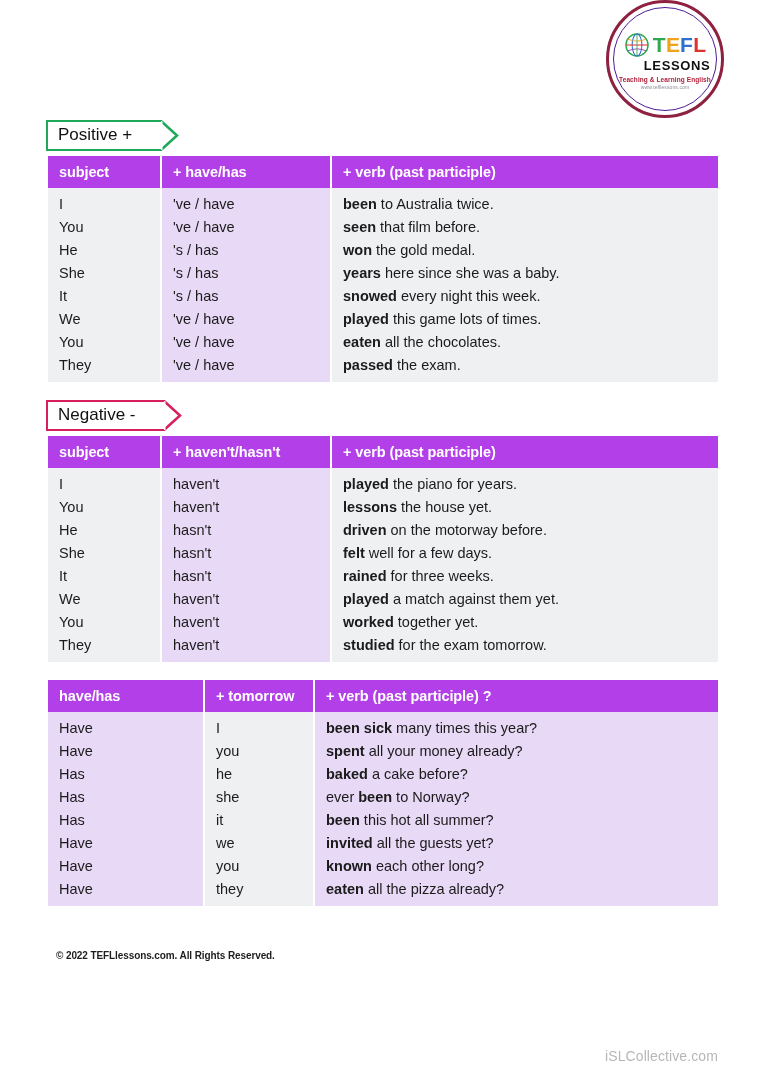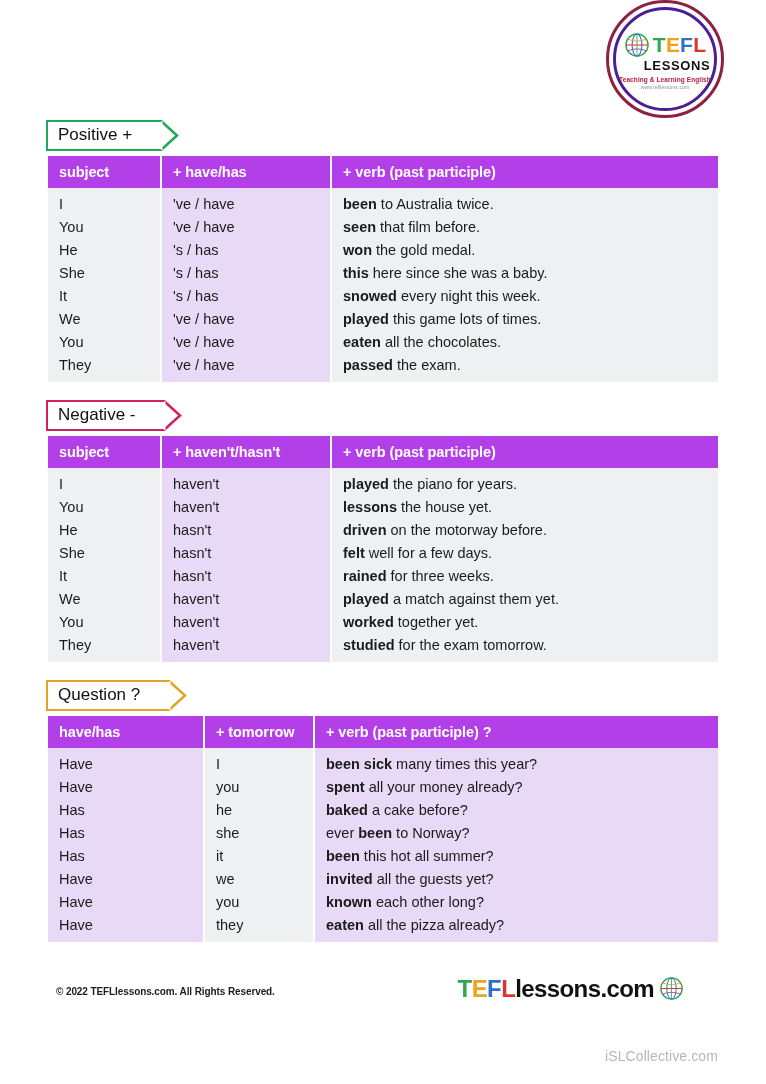--- a/index.html
+++ b/index.html
@@ -53,21 +53,21 @@
     box-sizing: border-box;
     display: flex;
     flex-direction: column;
     align-items: center;
     justify-content: center;
   }
   .badge-inner {
     width: 104px;
     height: 104px;
     border-radius: 50%;
-    border: 3px solid #4c1d95;
+    border: 1px solid #4c1d95;
     box-sizing: border-box;
     display: flex;
     flex-direction: column;
     align-items: center;
     justify-content: center;
     padding-top: 4px;
   }
   .badge-row {
     display: flex;
     align-items: center;
@@ -297,21 +297,21 @@
             <td class="c-gray"><b>seen</b> that film before.</td>
           </tr>
           <tr>
             <td class="c-gray">He</td>
             <td class="c-lilac">'s / has</td>
             <td class="c-gray"><b>won</b> the gold medal.</td>
           </tr>
           <tr>
             <td class="c-gray">She</td>
             <td class="c-lilac">'s / has</td>
-            <td class="c-gray"><b>this</b> here since she was a baby.</td>
+            <td class="c-gray"><b>years</b> here since she was a baby.</td>
           </tr>
           <tr>
             <td class="c-gray">It</td>
             <td class="c-lilac">'s / has</td>
             <td class="c-gray"><b>snowed</b> every night this week.</td>
           </tr>
           <tr>
             <td class="c-gray">We</td>
             <td class="c-lilac">'ve / have</td>
             <td class="c-gray"><b>played</b> this game lots of times.</td>
@@ -390,27 +390,20 @@
           <tr>
             <td class="c-gray">They</td>
             <td class="c-lilac">haven't</td>
             <td class="c-gray"><b>studied</b> for the exam tomorrow.</td>
           </tr>
         </tbody>
     </table>
   </div>
 
   <div class="section sec-ques">
-    <div class="tag tag-question">
-      <span class="label">Question ?</span>
-      <svg class="arrow" viewBox="0 0 18 31" preserveAspectRatio="none">
-        <path d="M0 1 L16 15.5 L0 30" fill="#ffffff" stroke="#e0a427" stroke-width="2.5" stroke-linejoin="miter"></path>
-        <line x1="0" y1="1.2" x2="0" y2="30" stroke="#ffffff" stroke-width="3"></line>
-      </svg>
-    </div>
     <table class="chart">
       <colgroup>
           <col style="width:155px">
           <col style="width:108px">
           <col>
         </colgroup>
       <thead>
         <tr>
           <th>have/has</th>
           <th>+ tomorrow</th>
@@ -457,29 +450,16 @@
             <td class="c-lilac">Have</td>
             <td class="c-gray">they</td>
             <td class="c-lilac"><b>eaten</b> all the pizza already?</td>
           </tr>
         </tbody>
     </table>
   </div>
 
   <div class="footer">
     <div class="copyright">© 2022 TEFLlessons.com. All Rights Reserved.</div>
-    <div class="footer-logo">
-      <div class="footer-wordmark">
-        <span class="c1">T</span><span class="c2">E</span><span class="c3">F</span><span class="c4">L</span><span class="blk">lessons.com</span>
-      </div>
-      <svg class="footer-globe" viewBox="0 0 40 40">
-        <circle cx="20" cy="20" r="17" fill="none" stroke="#2fa84f" stroke-width="2.2"></circle>
-        <ellipse cx="20" cy="20" rx="7.5" ry="17" fill="none" stroke="#2f6fd0" stroke-width="1.6"></ellipse>
-        <line x1="3" y1="20" x2="37" y2="20" stroke="#e0322c" stroke-width="1.6"></line>
-        <path d="M6 11 Q20 17 34 11" fill="none" stroke="#f0a31a" stroke-width="1.4"></path>
-        <path d="M6 29 Q20 23 34 29" fill="none" stroke="#8e44ad" stroke-width="1.4"></path>
-        <line x1="20" y1="3" x2="20" y2="37" stroke="#2fa84f" stroke-width="1.3"></line>
-      </svg>
-    </div>
   </div>
 
   <div class="watermark">iSLCollective.com</div>
 </div>
 
 </body></html>

